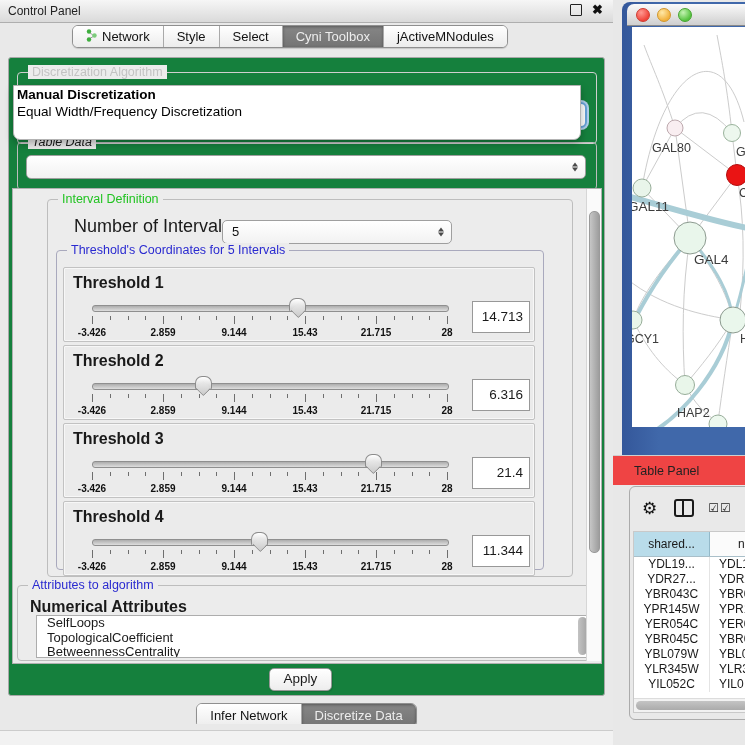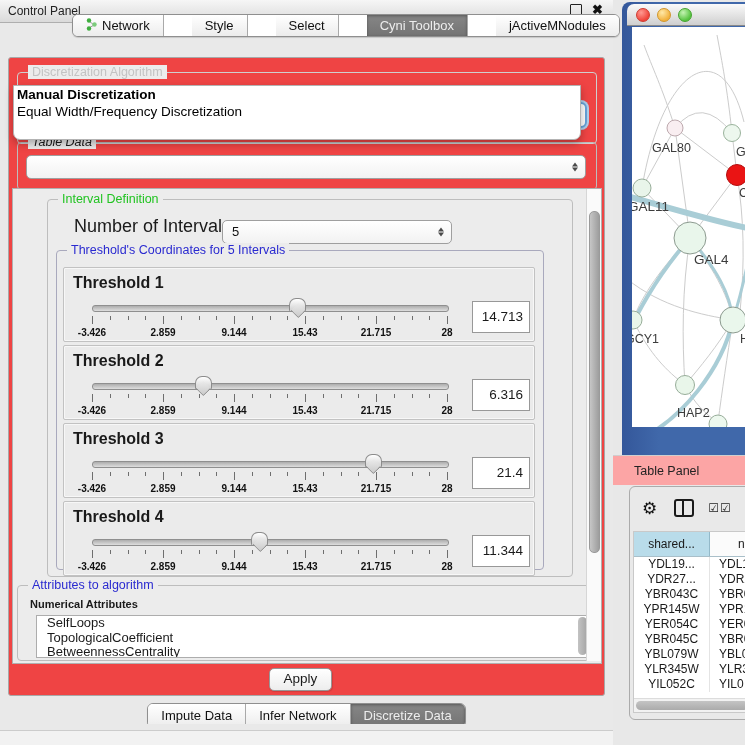--- a/index.html
+++ b/index.html
@@ -17,24 +17,24 @@
   .float-icon{width:10px;height:10px;border:1.5px solid #222;border-radius:1px;}
   .close-icon{font-size:13px;font-weight:bold;color:#111;line-height:12px;}
 
   
   .seg{display:flex;height:21px;border:1px solid #8f8f8f;border-radius:6px;overflow:hidden;
        background:#fff;box-shadow:0 1px 1px rgba(0,0,0,.15);}
   .seg .segment{display:flex;align-items:center;padding:0 13px;font-size:13px;background:linear-gradient(#ffffff,#ececec);
        border-right:1px solid #a9a9a9;color:#111;white-space:nowrap;}
   .seg .segment:last-child{border-right:none;}
   .seg .segment.active{background:linear-gradient(#868686,#747474);color:#ededed;box-shadow:inset 0 1px 3px rgba(0,0,0,.35);}
-  #top-tabs{left:72px;top:14px;gap:28px;}
+  #top-tabs{left:72px;top:25px;}
   #bottom-tabs{left:0;top:703px;width:613px;display:flex;justify-content:center;}
 
-  #content{left:8px;top:57px;width:595px;height:637px;border:1px solid #a8a8a8;border-radius:3px;background:#ef4444;}
+  #content{left:8px;top:57px;width:595px;height:637px;border:1px solid #a8a8a8;border-radius:3px;background:#15803d;}
 
   .groupbox{position:absolute;border:1px solid #bdbdbd;border-radius:4px;}
   .grouptitle{position:absolute;top:-8px;left:10px;background:#ececec;padding:0 4px;font-size:12.5px;white-space:nowrap;}
 
   
   #grp-alg{left:8px;top:14px;width:578px;height:70px;border-color:#cfcfcf;}
   #grp-alg .grouptitle{color:#c3c3c3;}
   #alg-combo{left:12px;top:44px;width:562px;height:22px;background:#fdfdfd;border:2px solid #66a2d8;
      border-radius:6px;box-shadow:0 0 0 2px #aecde9;}
 
@@ -84,21 +84,21 @@
   .tickrow{position:absolute;left:0;top:20px;width:355px;height:9px;}
   .tick{position:absolute;top:0;width:1px;height:4px;background:#6e6e6e;}
   .tick.major{height:8px;}
   .labelrow{position:absolute;left:0;top:31px;width:355px;height:12px;}
   .ticklabel{position:absolute;transform:translateX(-50%);font-size:10px;font-weight:bold;color:#111;white-space:nowrap;}
   .value-box{position:absolute;left:408px;top:33px;width:50px;height:30px;background:#fff;border:1px solid #989898;
      font-size:13.5px;text-align:right;line-height:30px;padding-right:6px;}
 
   #grp-attr{left:4px;top:396px;width:576px;height:74px;}
   #grp-attr > .grouptitle{color:#2a2ad0;}
-  #attr-list-label{position:absolute;left:12px;top:12px;font-weight:bold;font-size:11px;}
+  #attr-list-label{position:absolute;left:12px;top:12px;font-weight:bold;font-size:16px;}
   #attr-list{position:absolute;left:18px;top:29px;width:552px;height:41px;background:#fff;border:1px solid #adadad;overflow:hidden;}
   .attr-item{height:14.5px;line-height:14.5px;padding-left:10px;font-size:13px;}
   #attr-vscroll{position:absolute;right:2px;top:1px;width:9px;height:38px;border-radius:5px;
      background:linear-gradient(90deg,#c3c3c3,#a5a5a5);}
 
   #apply-bar{left:0px;top:604px;width:593px;height:32px;}
   #apply-btn{position:absolute;left:50%;transform:translateX(-58%);top:6px;height:21px;padding:0 14px;
      background:linear-gradient(#ffffff,#ededed);border:1px solid #979797;border-radius:5px;
      font-size:13.5px;line-height:20px;box-shadow:0 1px 1px rgba(0,0,0,.12);}
   #below-tabs-strip{left:0;top:730px;width:613px;height:15px;background:#f2f2f2;border-top:1px solid #cccccc;}
@@ -108,21 +108,21 @@
      background:linear-gradient(90deg,#34579a,#4068aa 30%);}
   #net-titlebar{position:absolute;left:5px;top:2px;width:118px;height:22px;border-radius:7px 0 0 0;
      background:linear-gradient(#fafafa,#cfcfcf);border-bottom:1px solid #8a8a8a;display:flex;align-items:center;gap:7px;padding-left:9px;box-sizing:border-box;}
   .light{width:12px;height:12px;border-radius:50%;}
   .light.red{background:radial-gradient(circle at 35% 30%,#ff9a92,#f0443a 70%);border:1px solid #cf3a2e;}
   .light.yellow{background:radial-gradient(circle at 35% 30%,#ffe9a8,#f2b13c 70%);border:1px solid #d1962a;}
   .light.green{background:radial-gradient(circle at 35% 30%,#c4f3b2,#56c340 70%);border:1px solid #44a42e;}
   #net-canvas{position:absolute;left:10px;top:25px;width:113px;height:400px;background:#fff;overflow:hidden;}
 
   
-  #table-strip{left:613px;top:455px;width:132px;height:29px;background:#fca5a5;border-top:1px solid #cfcfcf;
+  #table-strip{left:613px;top:455px;width:132px;height:29px;background:#ef4444;border-top:1px solid #cfcfcf;
      display:flex;align-items:center;}
   #table-strip .tp-title{padding-left:21px;font-size:12.5px;color:#222;}
   #tp-container{left:629px;top:486px;width:130px;height:232px;background:#e9e9e9;border:1px solid #ababab;border-radius:6px;}
   #tp-toolbar{position:absolute;left:0;top:6px;width:116px;height:30px;display:flex;align-items:center;}
   .gear-glyph{font-size:17px;color:#111;margin-left:12px;}
   .split-icon{width:16px;height:14px;border:2px solid #1a1a1a;border-radius:3px;margin-left:17px;position:relative;}
   .split-icon::after{content:"";position:absolute;left:6px;top:0;width:2px;height:14px;background:#1a1a1a;}
   .checks{margin-left:14px;font-size:12px;letter-spacing:1px;color:#222;white-space:nowrap;}
   #tp-table{position:absolute;left:3px;top:44px;width:124px;height:180px;background:#fff;border:1px solid #c9c9c9;overflow:hidden;}
   .thead{display:flex;height:24px;border-bottom:1px solid #a9bfc9;}
@@ -390,21 +390,20 @@
         </div>
     </div>
 
     <div class="abs" id="apply-bar">
       <div id="apply-btn">Apply</div>
     </div>
   </div>
 
   <div class="abs seg" id="bottom-tabs" style="border:none;background:none;box-shadow:none;">
     <div class="seg" style="height:23px;">
-      <div class="segment">Impute Data</div>
       <div class="segment">Infer Network</div>
       <div class="segment active">Discretize Data</div>
     </div>
   </div>
   <div class="abs" id="below-tabs-strip"></div>
 </div>
 
 <div class="abs" id="net-window">
   <div id="net-titlebar">
     <span class="light red"></span>

